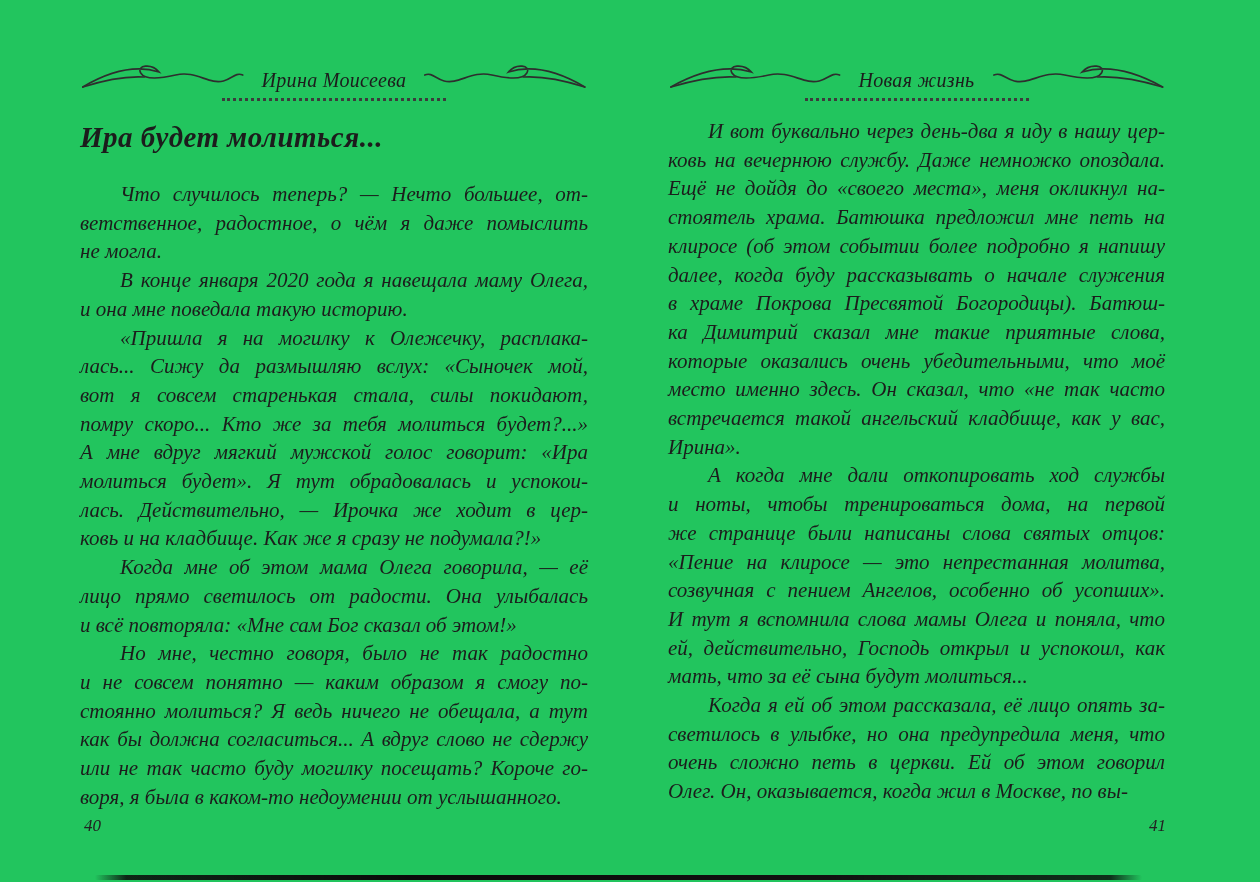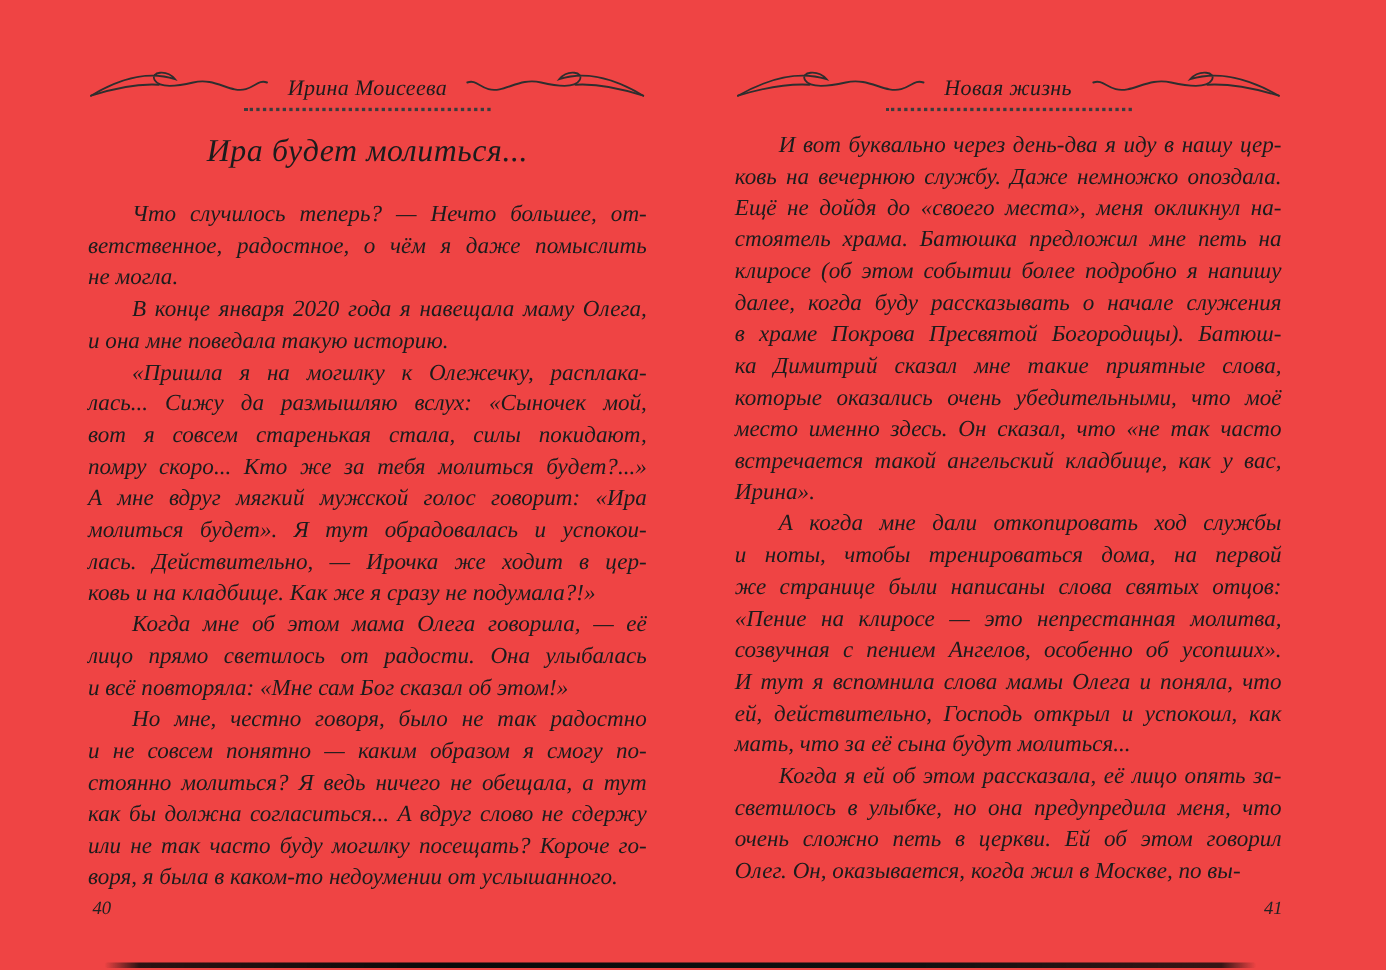--- a/index.html
+++ b/index.html
@@ -1,19 +1,19 @@
 <!DOCTYPE html>
 <html><head>
 <meta charset="utf-8">
 <style>
   html,body { margin:0; padding:0; background:#ffffff; }
   .book-spread {
     position:relative;
     width:1260px; height:882px;
-    background:#ef4444;
+    background:#22c55e;
     font-family:"Liberation Serif", serif;
     color:#1c1c1c;
     overflow:hidden;
   }
   .page-col { position:absolute; top:60px; }
   .page-col.left  { left:80px;  width:508px; }
   .page-col.right { left:668px; width:497px; }
 
   .page-header { display:flex; align-items:center; justify-content:center; }
   .flourish { flex:1 1 auto; height:34px; min-width:0; }
@@ -23,21 +23,21 @@
   .header-text {
     font-style:italic; font-size:20px; white-space:nowrap;
     padding:0 16px; transform:translateY(3px); letter-spacing:0.3px;
   }
   .dotted-rule {
     width:224px; height:0; margin:4px auto 0 auto;
     border-bottom:3px dotted #3c3c3c;
   }
 
   .chapter-title {
-    text-align:center; font-style:italic; font-weight:400;
+    text-align:left; font-style:italic; font-weight:700;
     font-size:29px; margin-top:20px; letter-spacing:0.5px;
   }
 
   .body-text { font-style:italic; font-size:21px; line-height:28.7px; }
   .page-col.left  .body-text { margin-top:26px; }
   .page-col.right .body-text { margin-top:16px; }
 
   .para { margin:0; }
   .t-line { text-align:justify; text-align-last:justify; }
   .t-line.last { text-align-last:left; }

